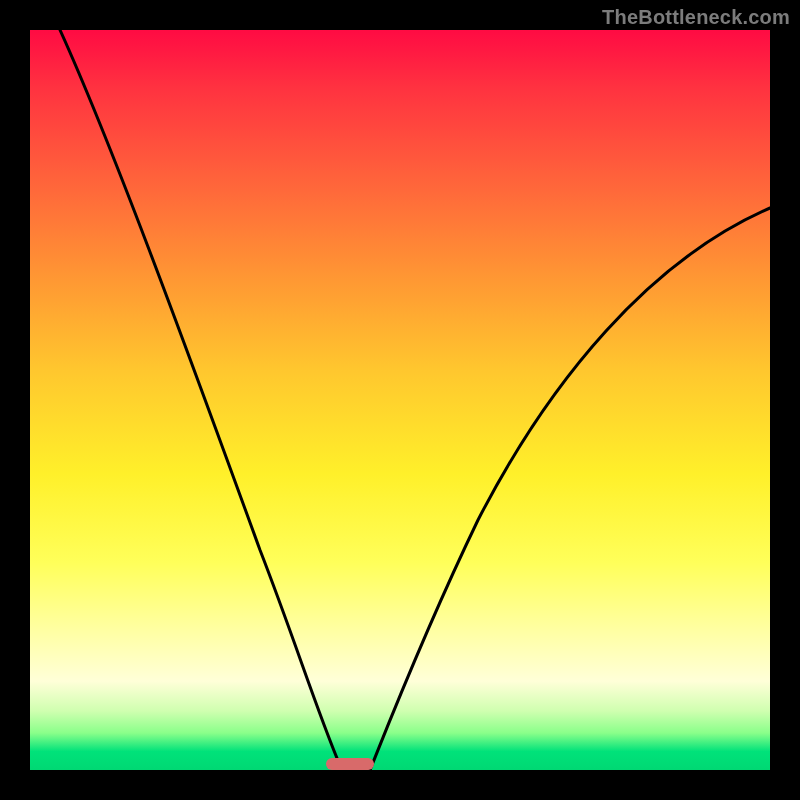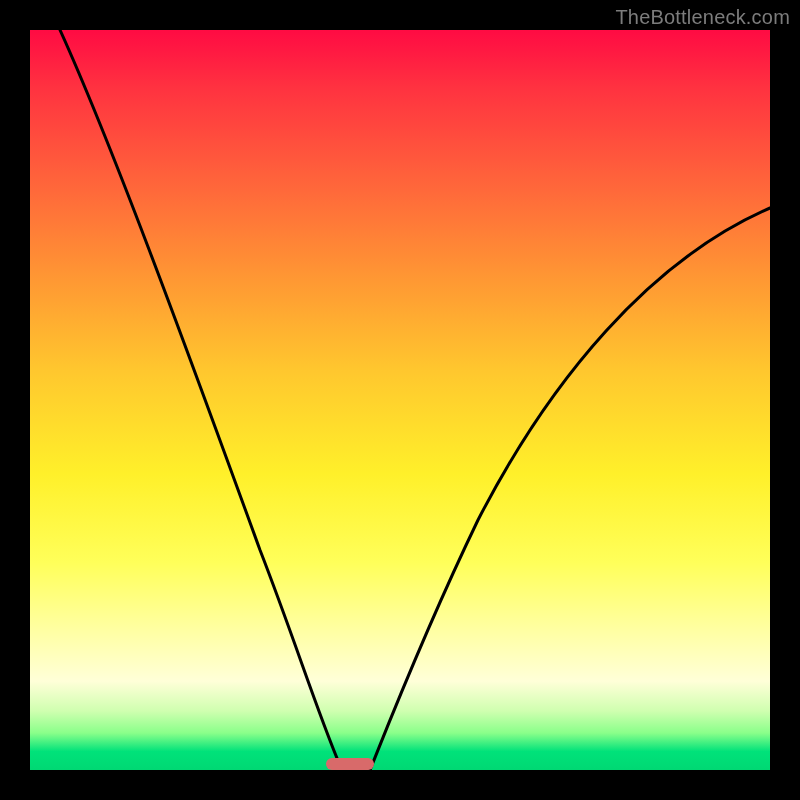--- a/index.html
+++ b/index.html
@@ -45,21 +45,21 @@
       #00e27a 97.5%,
       #00d873 100%
     );
   }
   .watermark {
     position: absolute;
     top: 6px;
     right: 10px;
     color: #7c7c7c;
     font-size: 20px;
-    font-weight: 400;
+    font-weight: 700;
     letter-spacing: 0.2px;
     user-select: none;
   }
   .curve-svg {
     position: absolute;
     left: 0; top: 0;
     width: 100%;
     height: 100%;
   }
   .marker {

